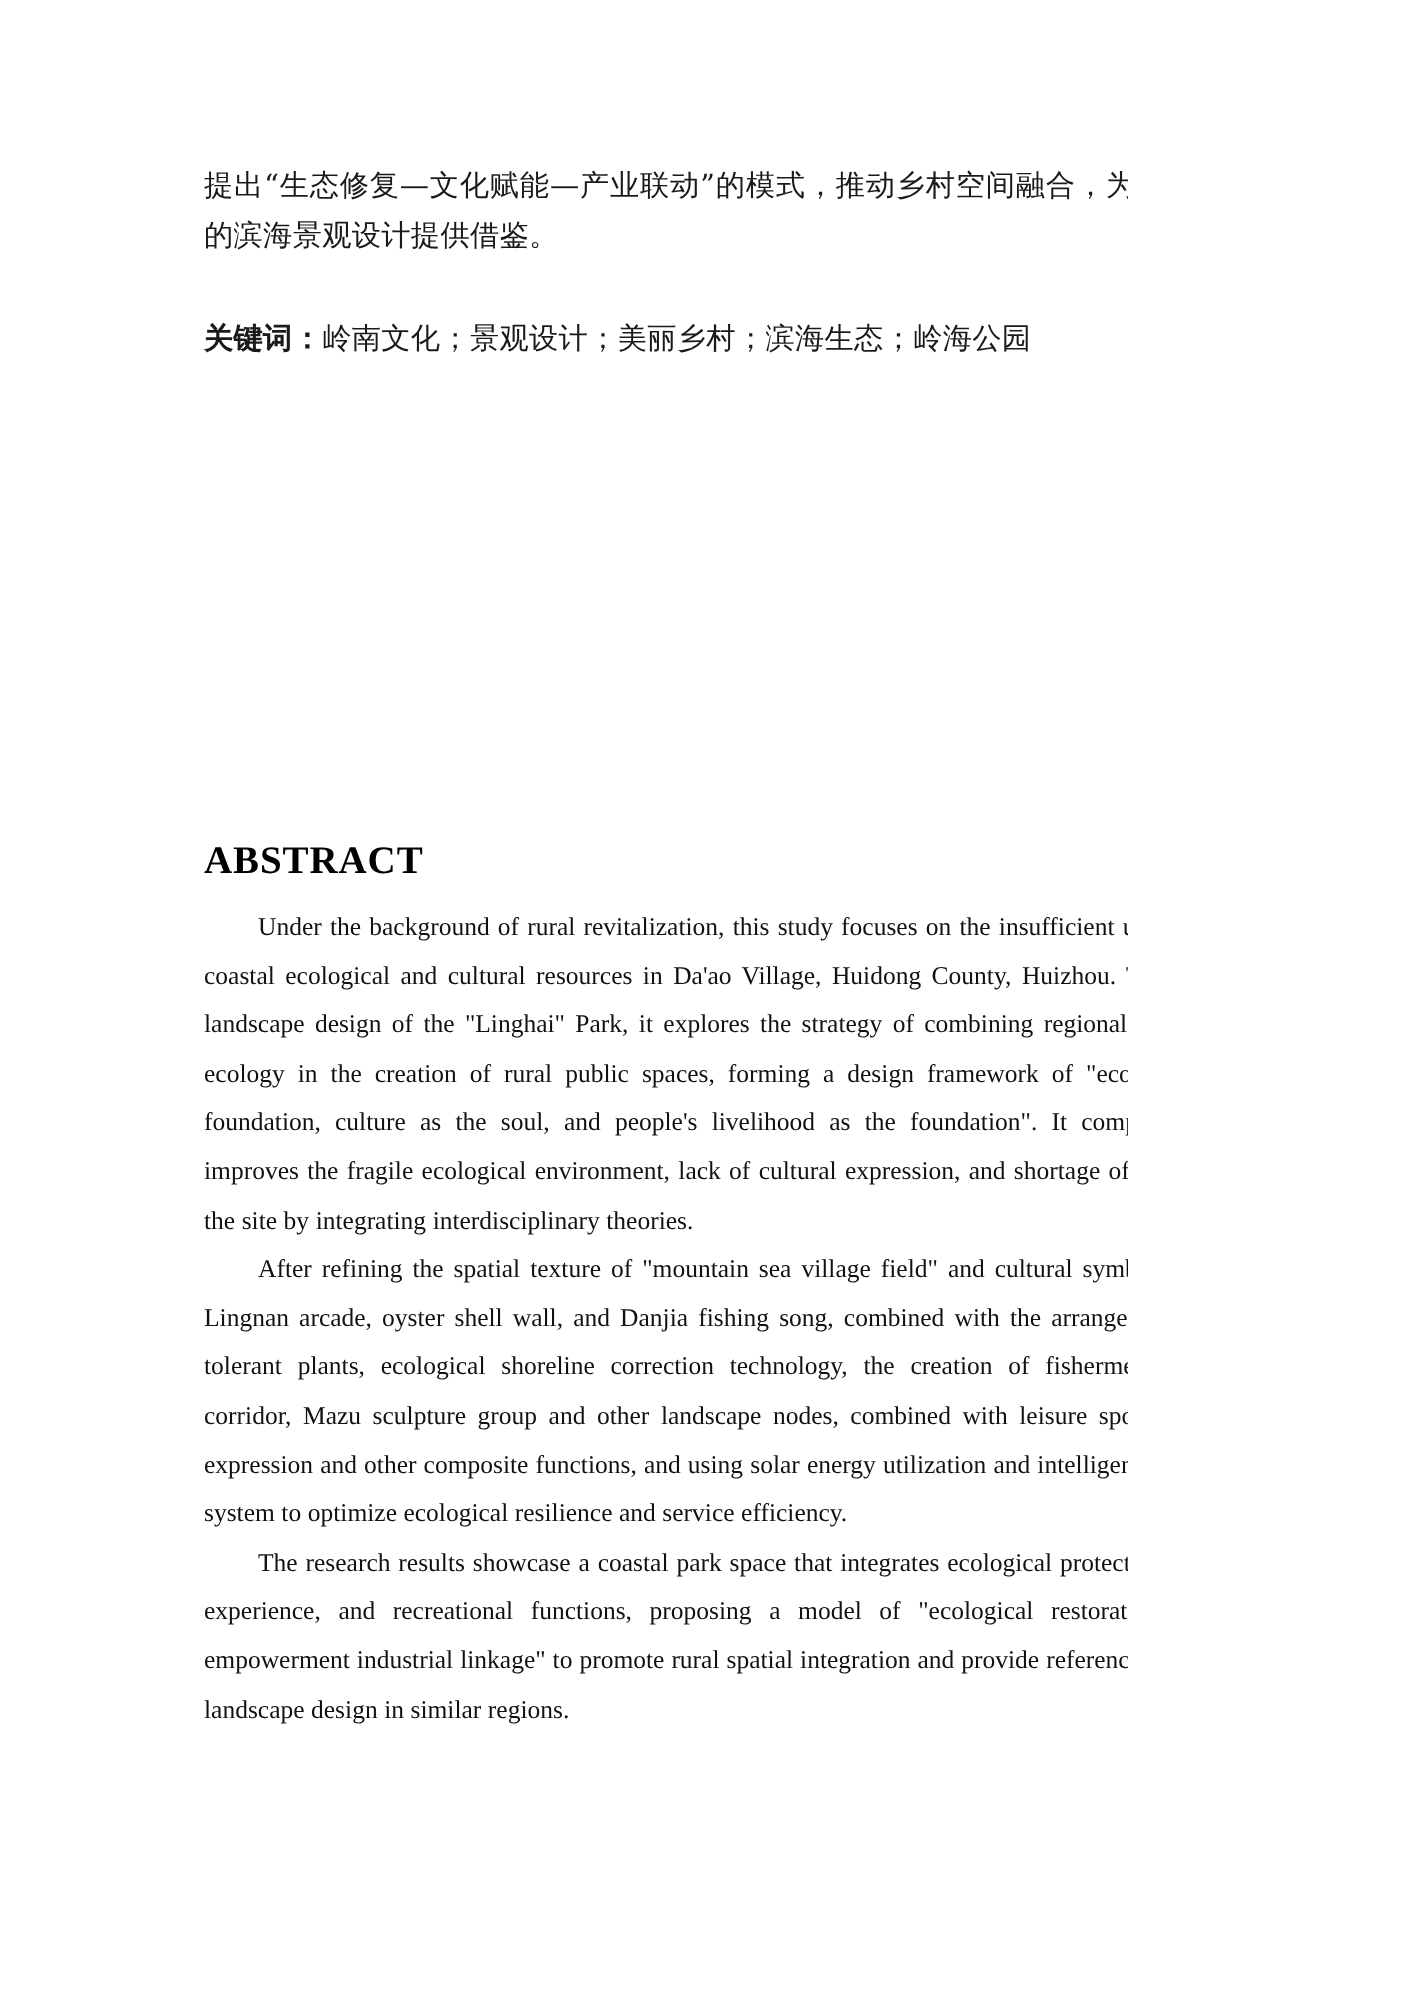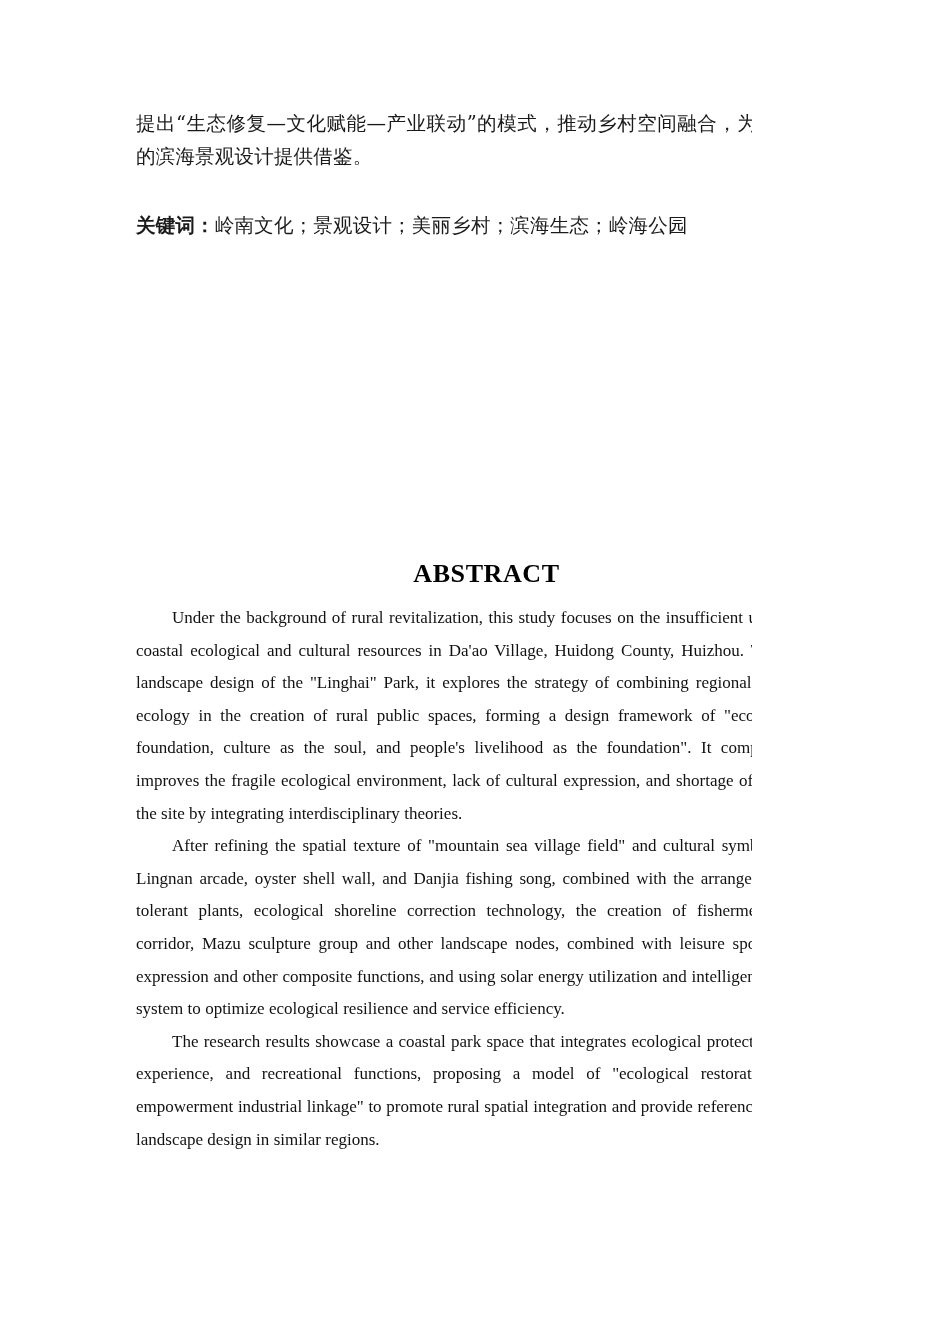--- a/index.html
+++ b/index.html
@@ -45,21 +45,21 @@
   }
 
   .kw-block {
     position: absolute;
     top: 211px;
     left: 0;
     width: 701px;
   }
 
   .kw-line {
-    font-family: Liberation Mono, monospace;
+    font-family: Liberation Serif, serif;
     font-size: 19.5px;
     line-height: 32.6px;
     color: #1a1a1a;
     margin: 0;
     white-space: nowrap;
     letter-spacing: 0.2px;
   }
 
   .kw-label {
     font-weight: bold;
@@ -68,21 +68,20 @@
   .kw-value {
     font-weight: normal;
   }
 
   
   .abstract-heading {
     position: absolute;
     top: 558px;
     left: 0;
     width: 701px;
-    text-align: center;
     font-family: "Liberation Serif", "DejaVu Serif", serif;
     font-weight: bold;
     font-size: 26px;
     letter-spacing: 0.6px;
     color: #000000;
     line-height: 32px;
   }
 
   
   .en-body {

